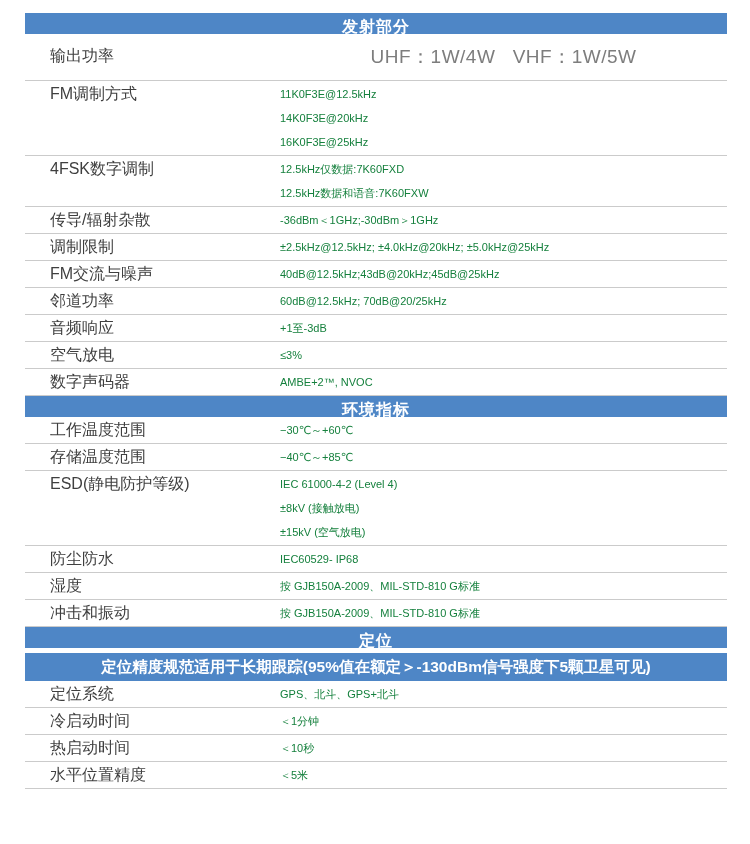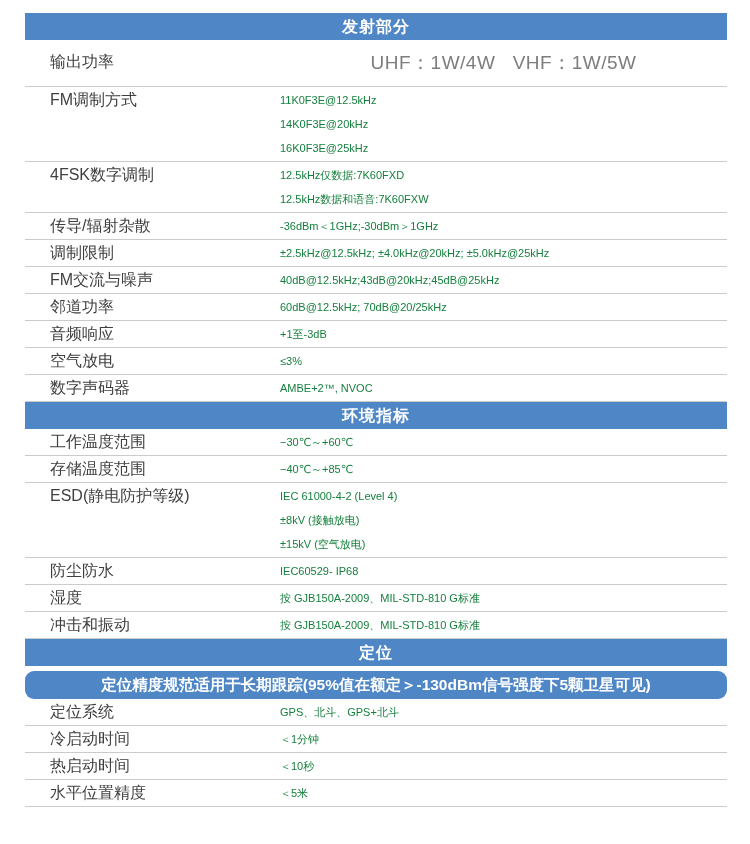--- a/index.html
+++ b/index.html
@@ -9,39 +9,38 @@
     font-family: "Liberation Sans", "DejaVu Sans", sans-serif;
     overflow: hidden;
   }
   .page {
     width: 750px; height: 844px;
     background: #ffffff;
     padding: 13px 23px 0 25px;
     overflow: hidden;
   }
   .section-header {
-    height: 27px;
+    height: 21px;
     line-height: 27px;
     background: #4E86C6;
     color: #ffffff;
     font-size: 16px;
     font-weight: bold;
     text-align: center;
     letter-spacing: 1px;
   }
   .section-note {
     margin-top: 5px;
     padding: 4px 6px;
     background: #4E86C6;
     color: #ffffff;
     font-size: 15.5px;
     line-height: 20px;
     font-weight: bold;
     text-align: center;
-    border-radius: 9px;
   }
   .row {
     display: flex;
     align-items: flex-start;
     border-bottom: 1px solid #cbcbcb;
     padding: 1px 0;
   }
   .label {
     width: 255px;
     flex: 0 0 255px;

